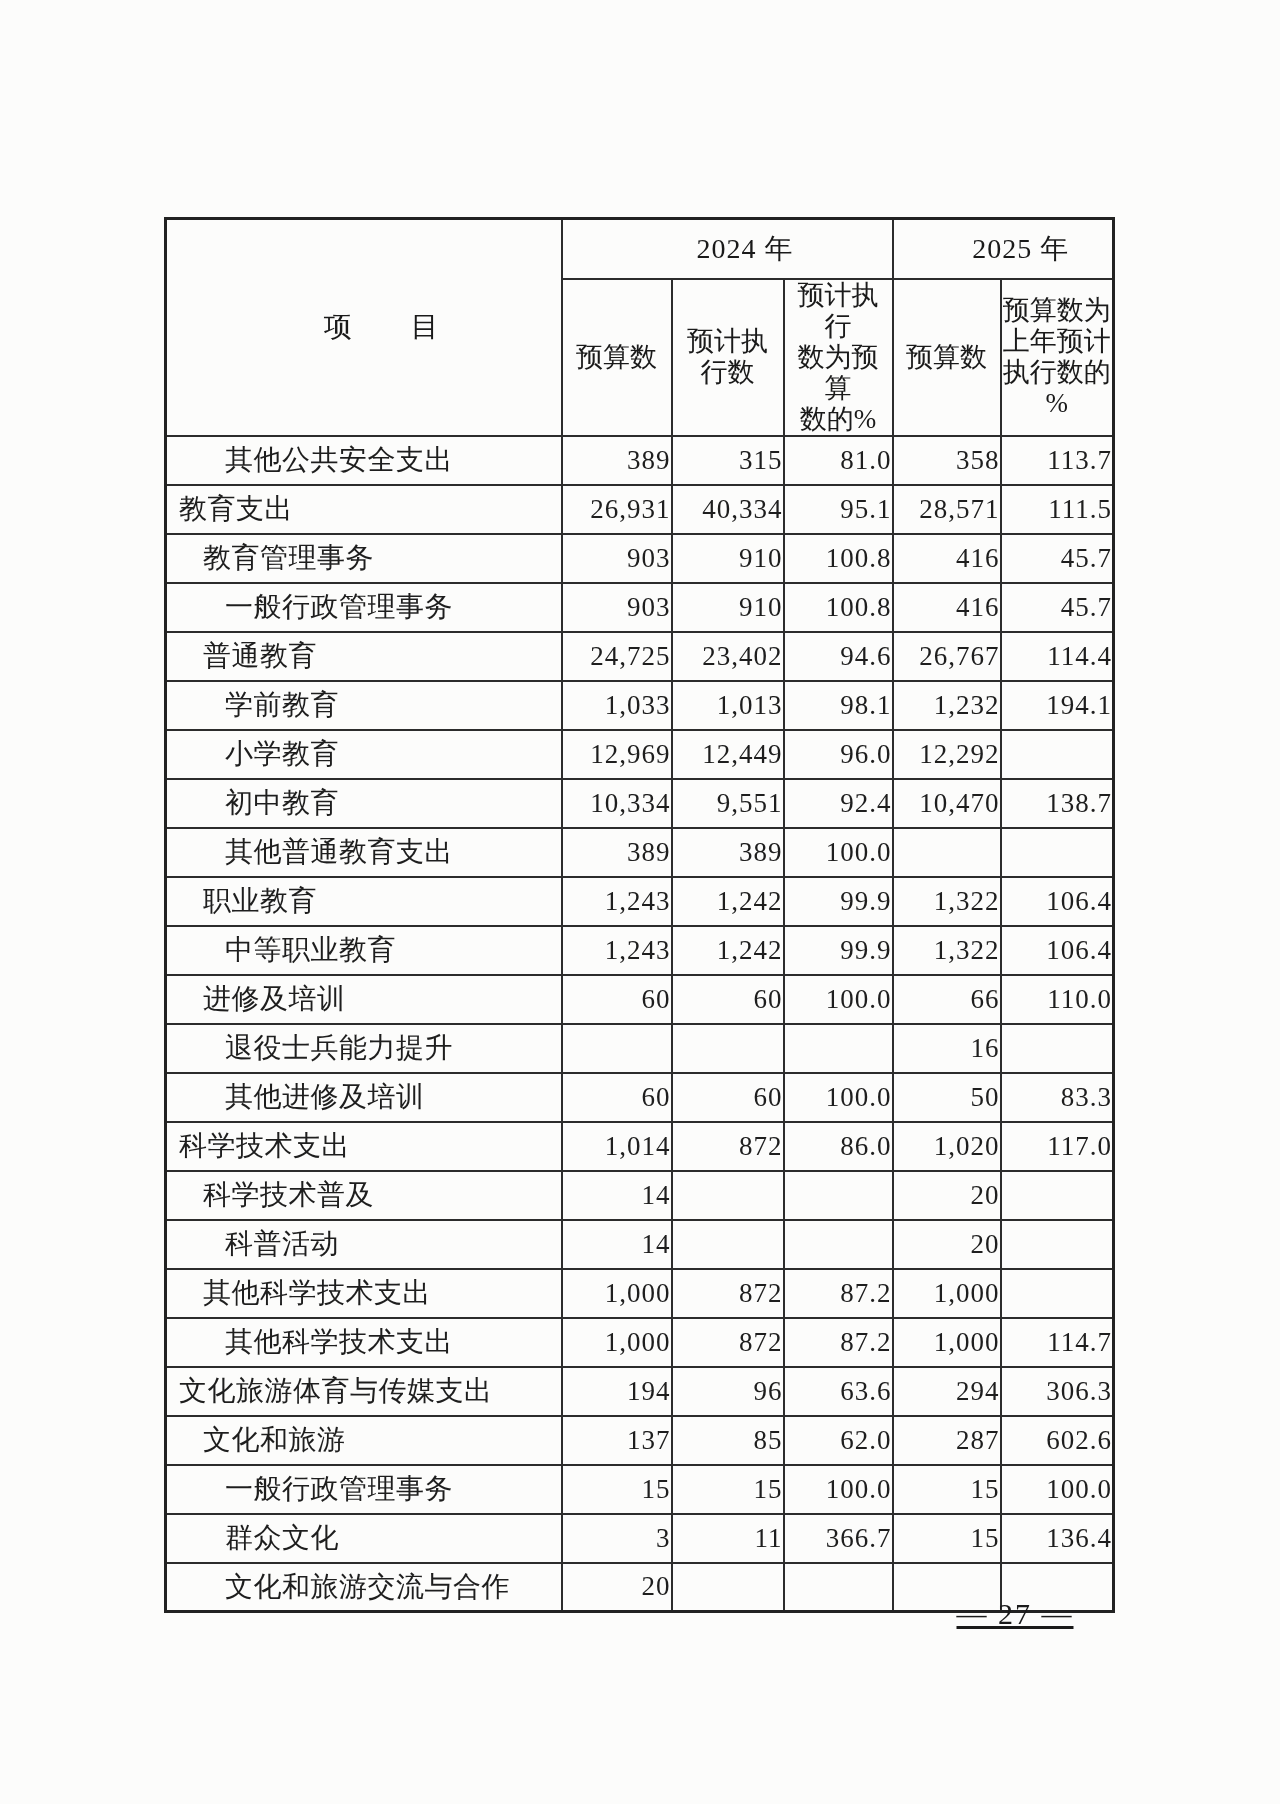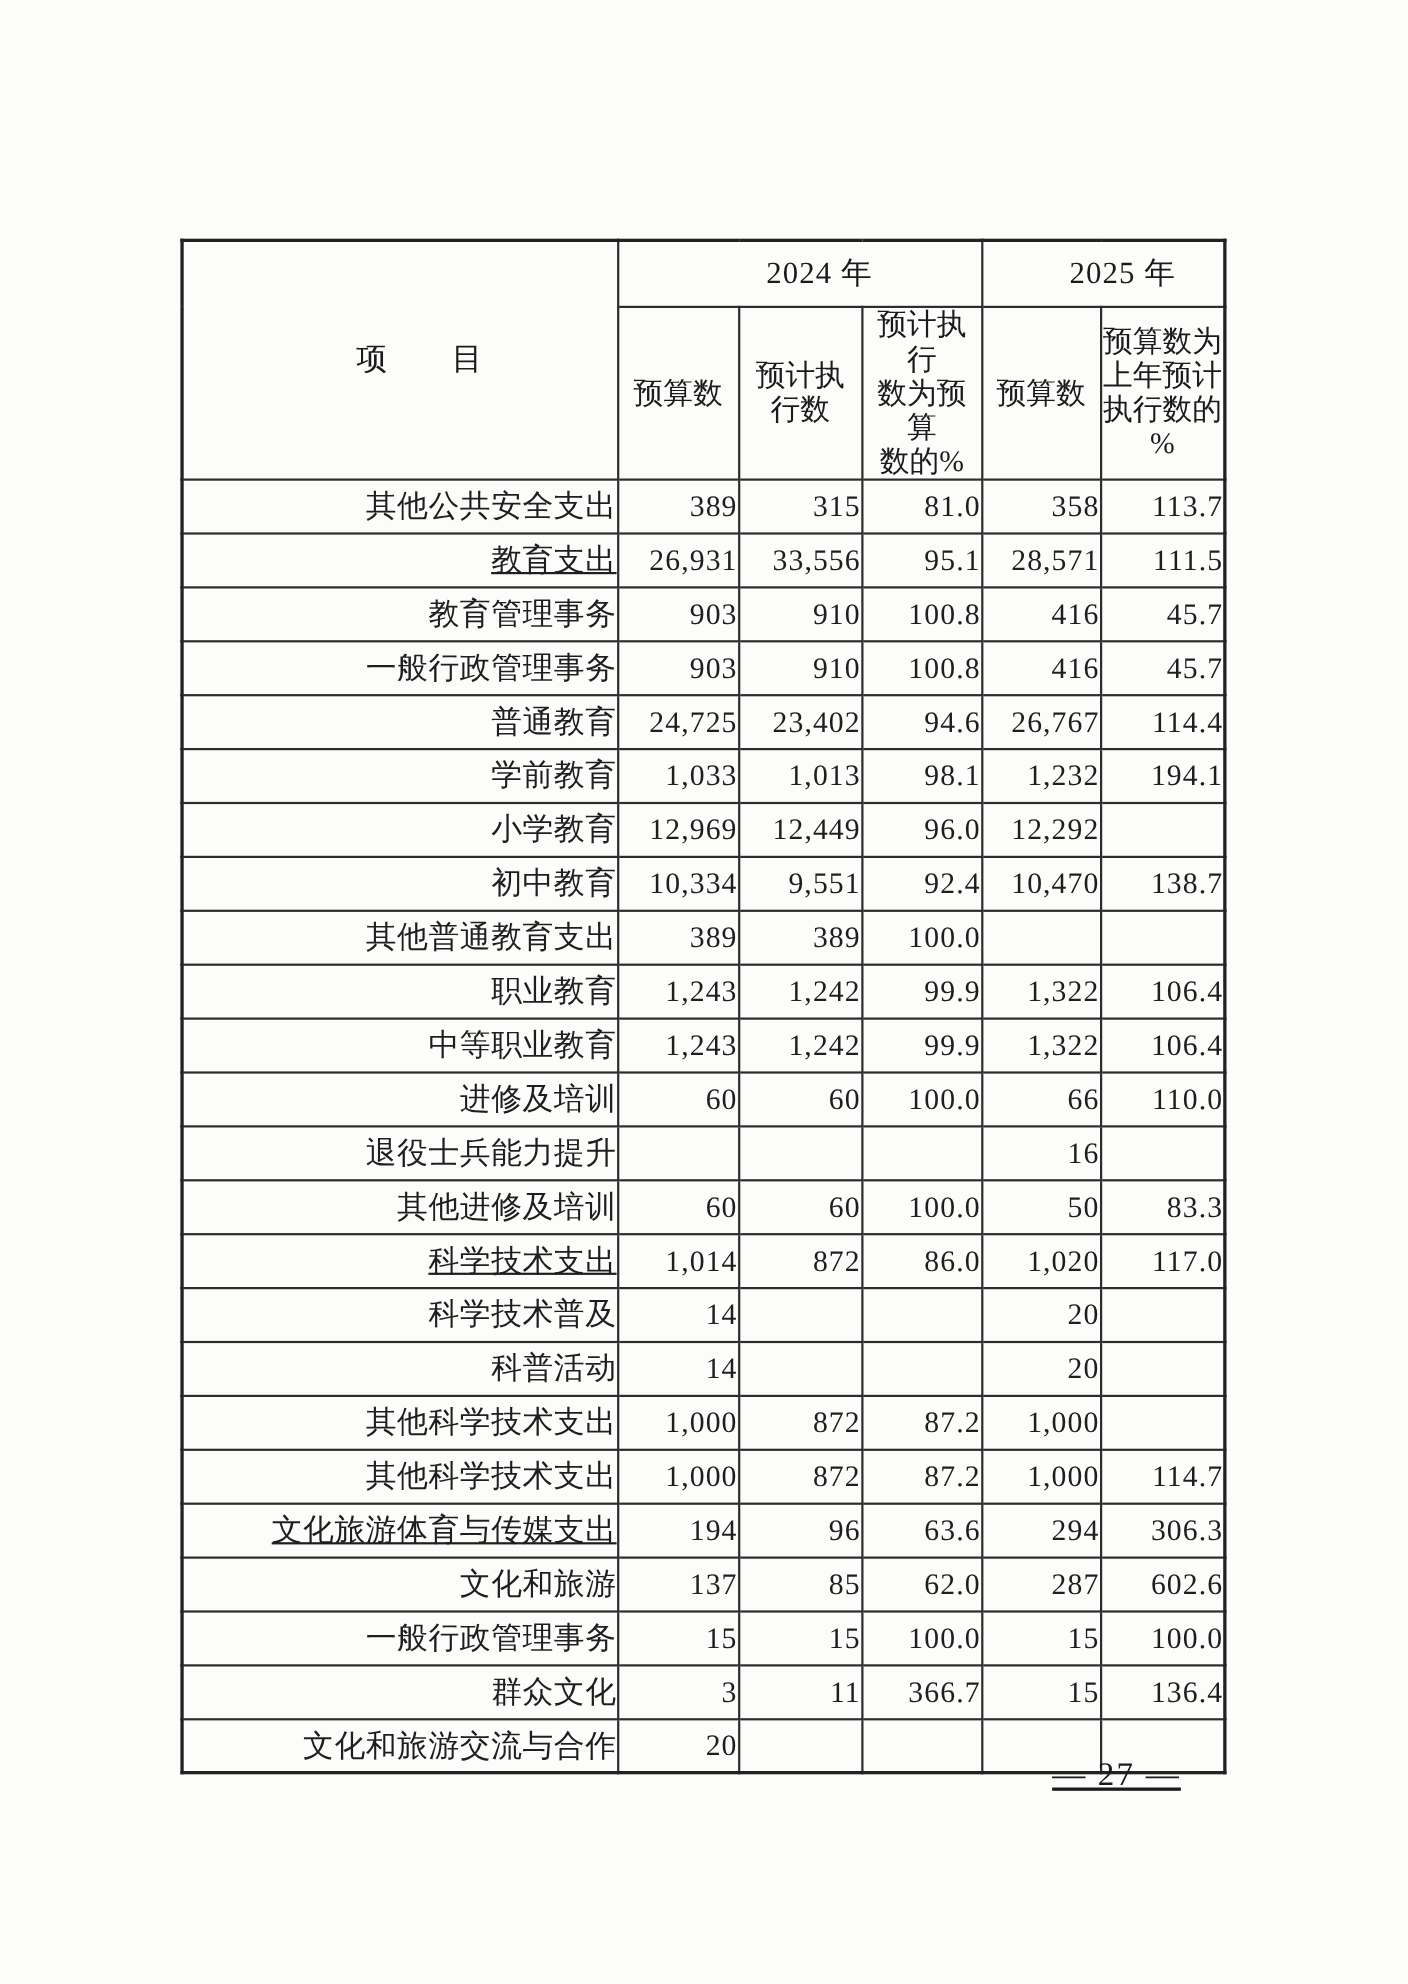--- a/index.html
+++ b/index.html
@@ -37,27 +37,27 @@
     font-size:27px;
     line-height:1.15;
     color:#1a1a1a;
   }
   tr.year-row{height:60px;}
   tr.year-row th{font-size:28px;letter-spacing:1px;padding-left:36px;}
   tr.subhead-row{height:123px;}
   th.item-head{font-size:28px;letter-spacing:2px;}
   tbody tr{height:49px;}
   td.label{
-    text-align:right;
+    text-align:left;
     font-size:28px;
     vertical-align:middle;
     letter-spacing:0.5px;
     white-space:nowrap;
   }
-  td.label.indent-0{padding-left:12px;text-decoration:underline;}
+  td.label.indent-0{padding-left:12px;}
   td.label.indent-1{padding-left:36px;}
   td.label.indent-2{padding-left:58px;}
   td.num{
     text-align:right;
     padding-right:6px;
     font-size:27px;
     vertical-align:middle;
     letter-spacing:1px;
     white-space:nowrap;
   }
@@ -111,21 +111,21 @@
           <td class="label indent-2">其他公共安全支出</td>
           <td class="num">389</td>
           <td class="num">315</td>
           <td class="num">81.0</td>
           <td class="num">358</td>
           <td class="num">113.7</td>
         </tr>
         <tr>
           <td class="label indent-0">教育支出</td>
           <td class="num">26,931</td>
-          <td class="num">33,556</td>
+          <td class="num">40,334</td>
           <td class="num">95.1</td>
           <td class="num">28,571</td>
           <td class="num">111.5</td>
         </tr>
         <tr>
           <td class="label indent-1">教育管理事务</td>
           <td class="num">903</td>
           <td class="num">910</td>
           <td class="num">100.8</td>
           <td class="num">416</td>

